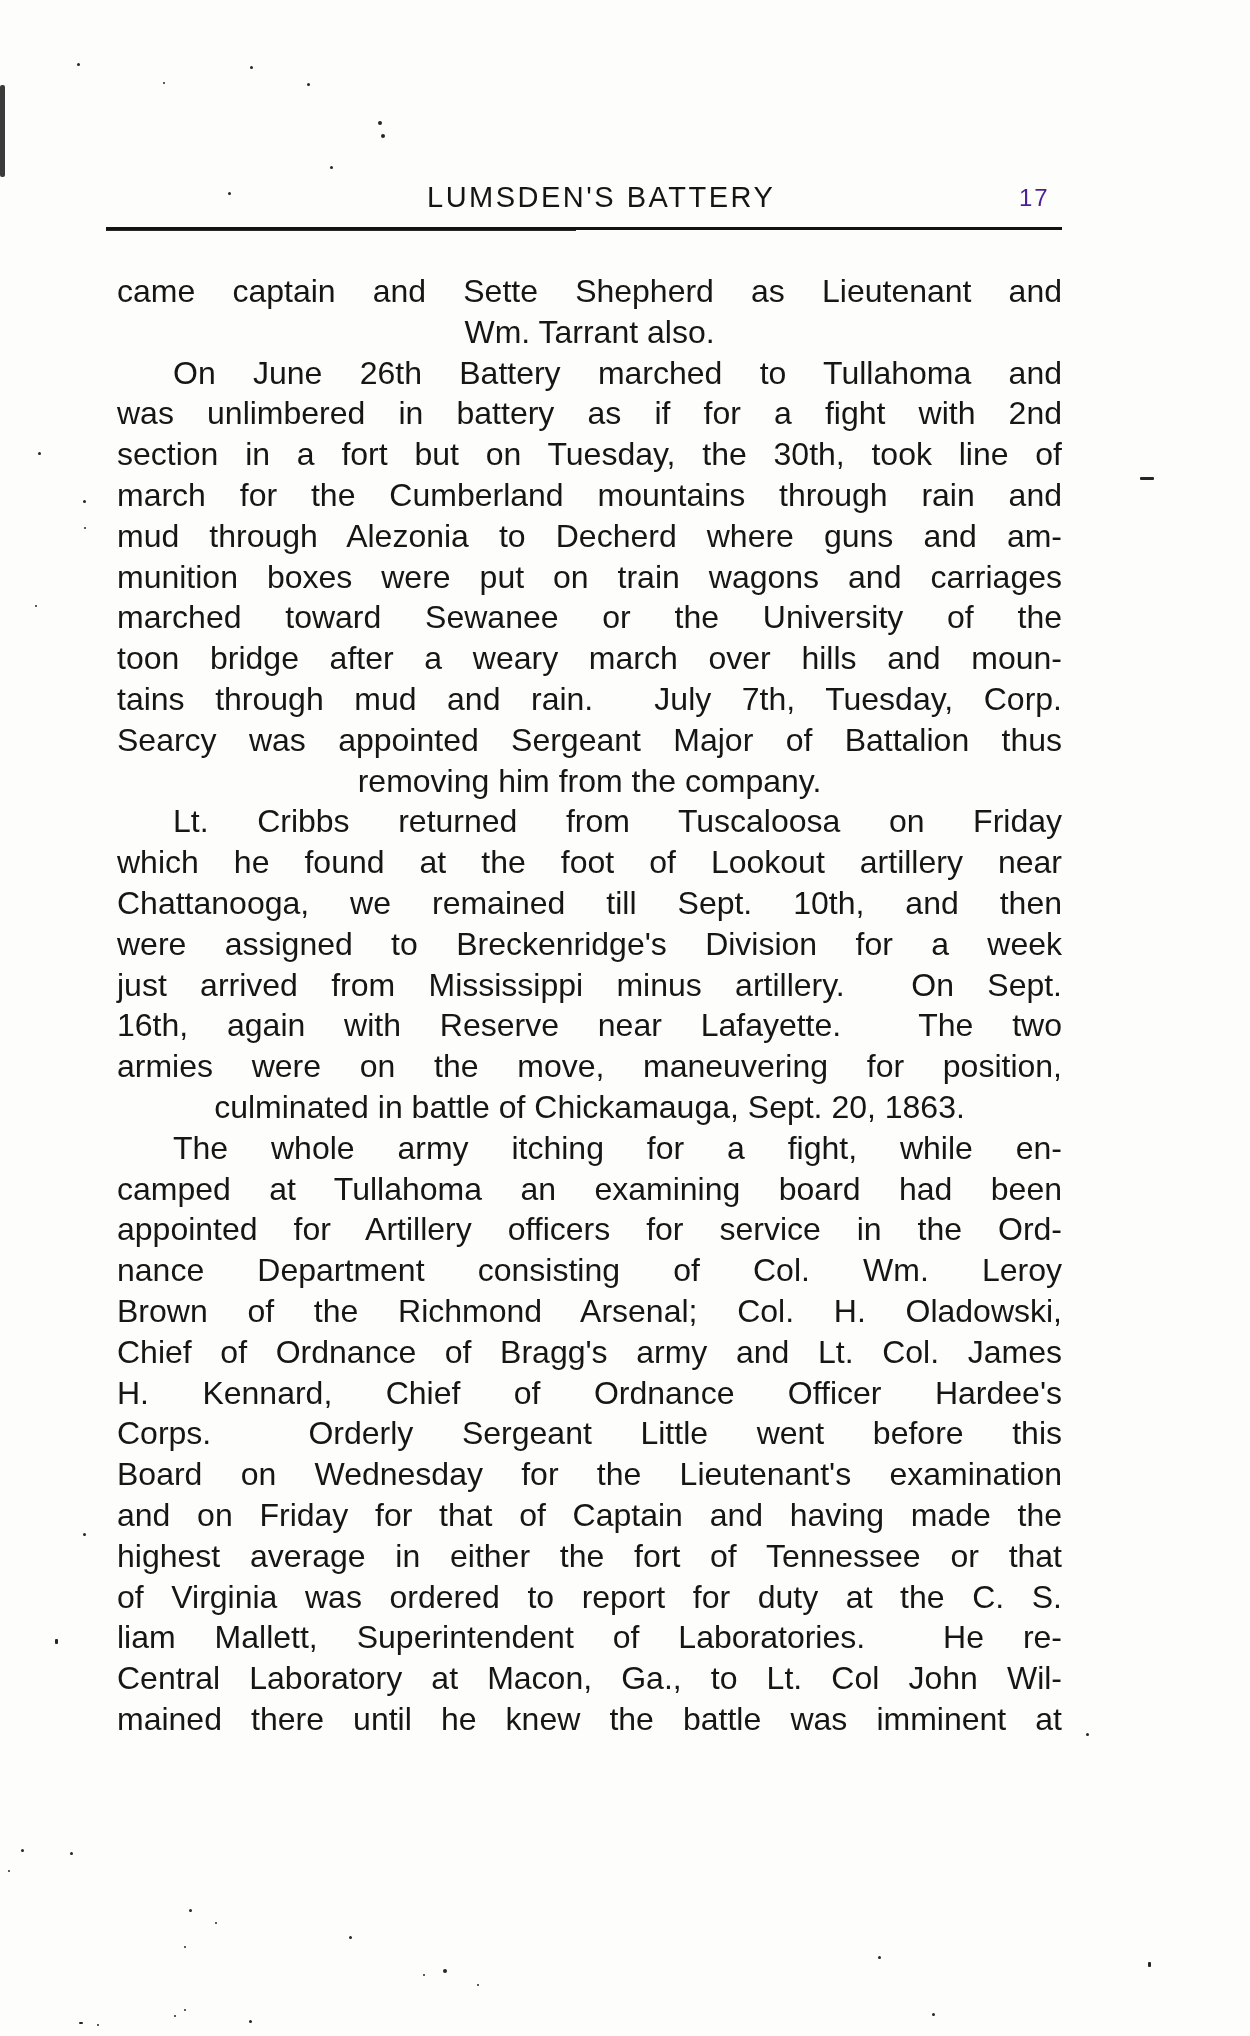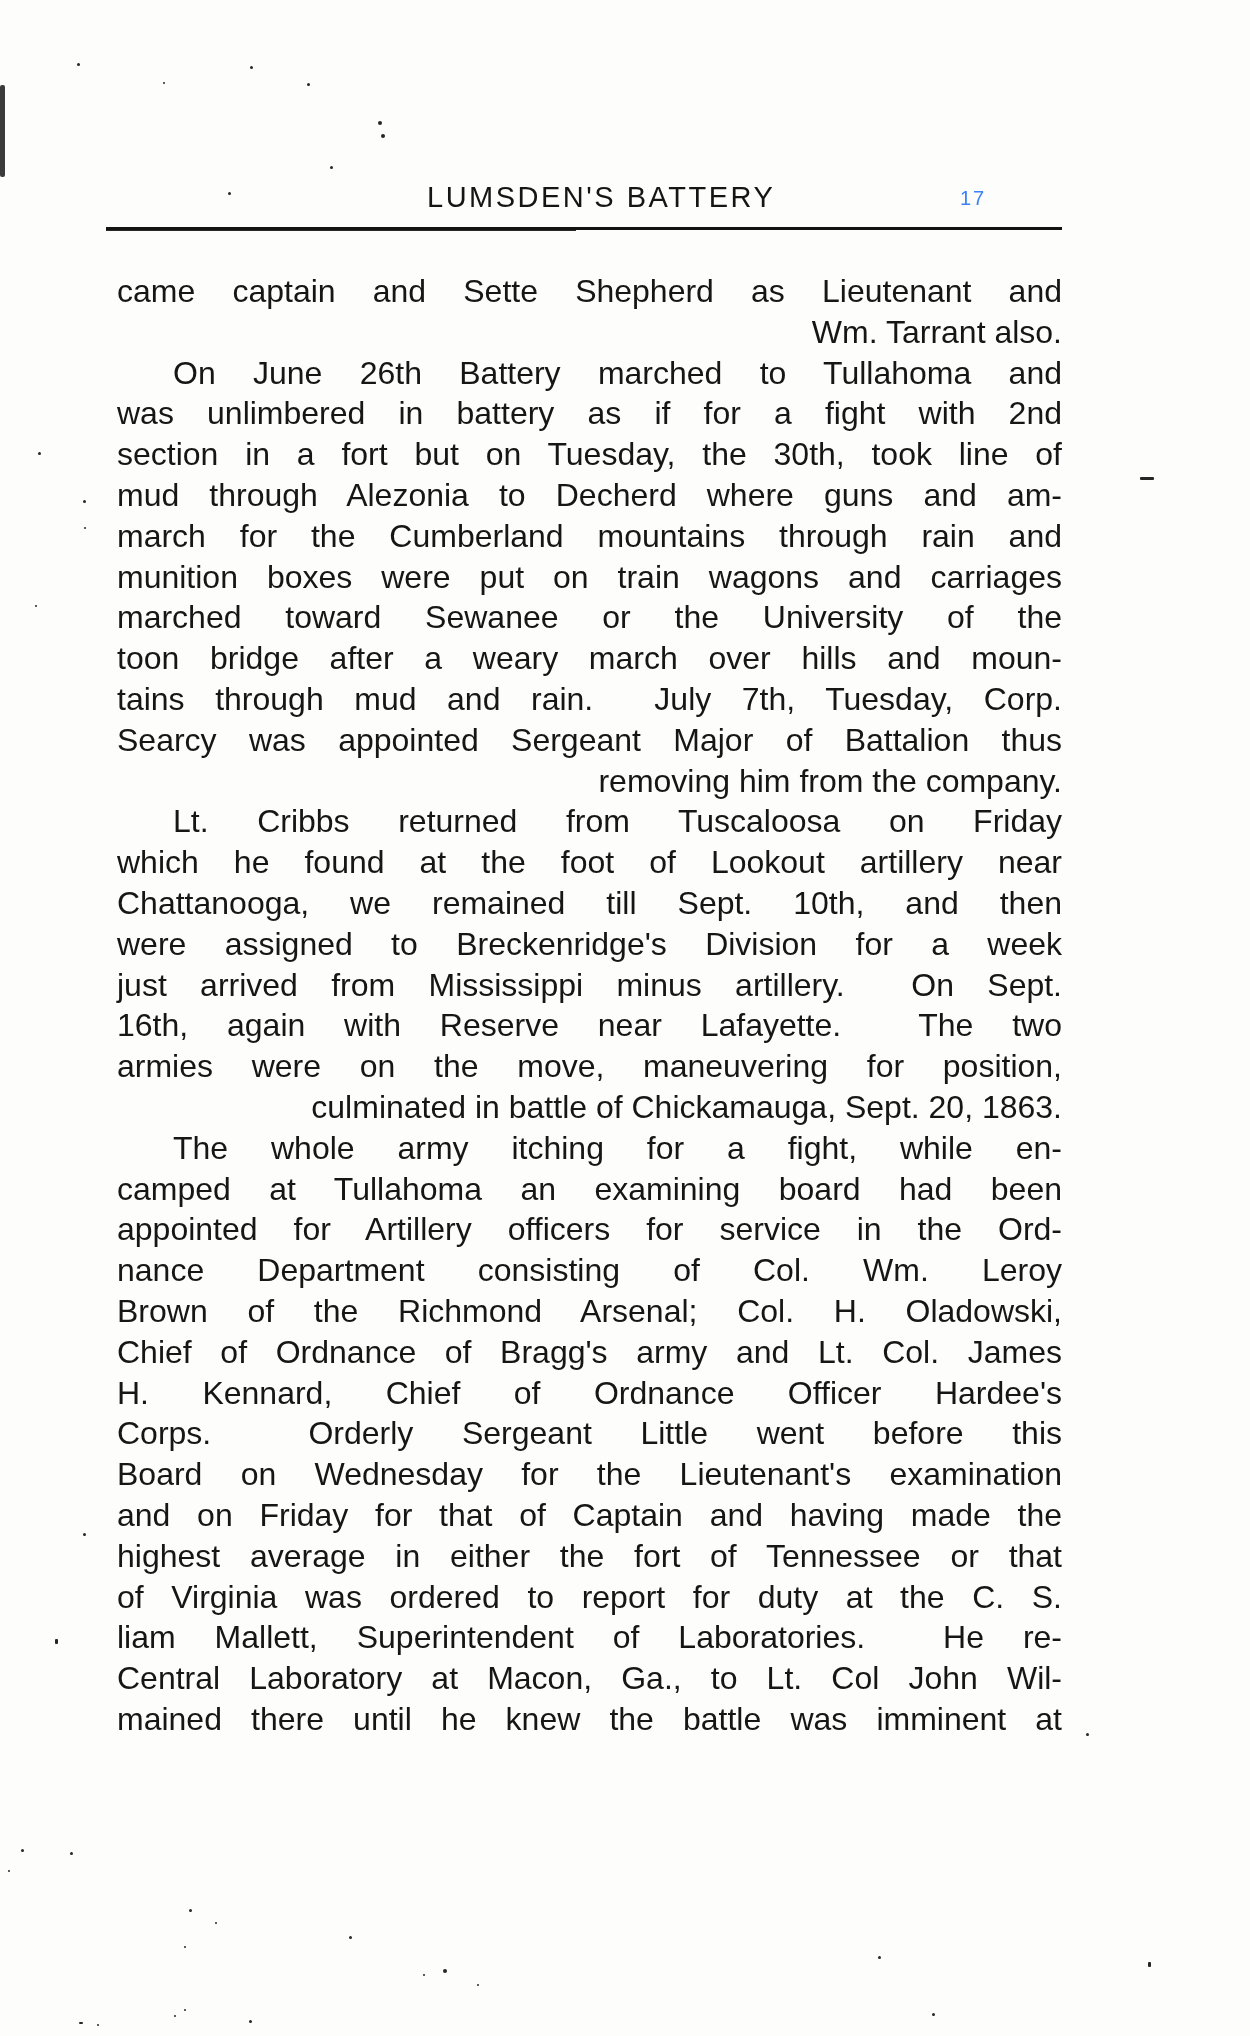--- a/index.html
+++ b/index.html
@@ -21,25 +21,25 @@
     position: absolute;
     left: 427px; top: 0;
     font-size: 29px;
     line-height: 29px;
     letter-spacing: 2.5px;
     white-space: nowrap;
     color: #151515;
   }
   .head-pageno {
     position: absolute;
-    left: 960px; top: 1px;
-    font-size: 20px;
+    left: 1019px; top: 1px;
+    font-size: 24px;
     line-height: 28px;
     letter-spacing: 2px;
-    color: #3b82f6;
+    color: #4c1d95;
   }
   .head-rule {
     position: absolute;
     left: 106px; top: 227px;
     width: 956px; height: 3px;
     background: #131313;
   }
   .head-rule-shadow {
     position: absolute;
     left: 106px; top: 230px;
@@ -48,21 +48,21 @@
   }
   
   .body-text {
     position: absolute;
     left: 117px; top: 271px;
     width: 945px;
     font-size: 32px;
     line-height: 40.8px;
     color: #161616;
   }
-  .line { text-align: right; }
+  .line { text-align: center; }
   .line.just { text-align: justify; text-align-last: justify; text-justify: inter-word; }
   .line.indent { text-indent: 56px; }
   
   .spk {
     position: absolute;
     background: #262626;
     border-radius: 50%;
   }
   .tick { border-radius: 1px; }
   .edge-mark {
@@ -87,22 +87,22 @@
 
   <div class="head-rule"></div>
   <div class="head-rule-shadow"></div>
 
   <div class="body-text">
       <div class="line just">came captain and Sette Shepherd as Lieutenant and</div>
       <div class="line">Wm. Tarrant also.</div>
       <div class="line just indent">On June 26th Battery marched to Tullahoma and</div>
       <div class="line just">was unlimbered in battery as if for a fight with 2nd</div>
       <div class="line just">section in a fort but on Tuesday, the 30th, took line of</div>
+      <div class="line just">march for the Cumberland mountains through rain and</div>
       <div class="line just">mud through Alezonia to Decherd where guns and am-</div>
-      <div class="line just">march for the Cumberland mountains through rain and</div>
       <div class="line just">munition boxes were put on train wagons and carriages</div>
       <div class="line just">marched toward Sewanee or the University of the</div>
       <div class="line just">toon bridge after a weary march over hills and moun-</div>
       <div class="line just">tains through mud and rain.&nbsp; July 7th, Tuesday, Corp.</div>
       <div class="line just">Searcy was appointed Sergeant Major of Battalion thus</div>
       <div class="line">removing him from the company.</div>
       <div class="line just indent">Lt. Cribbs returned from Tuscaloosa on Friday</div>
       <div class="line just">which he found at the foot of Lookout artillery near</div>
       <div class="line just">Chattanooga, we remained till Sept. 10th, and then</div>
       <div class="line just">were assigned to Breckenridge's Division for a week</div>

